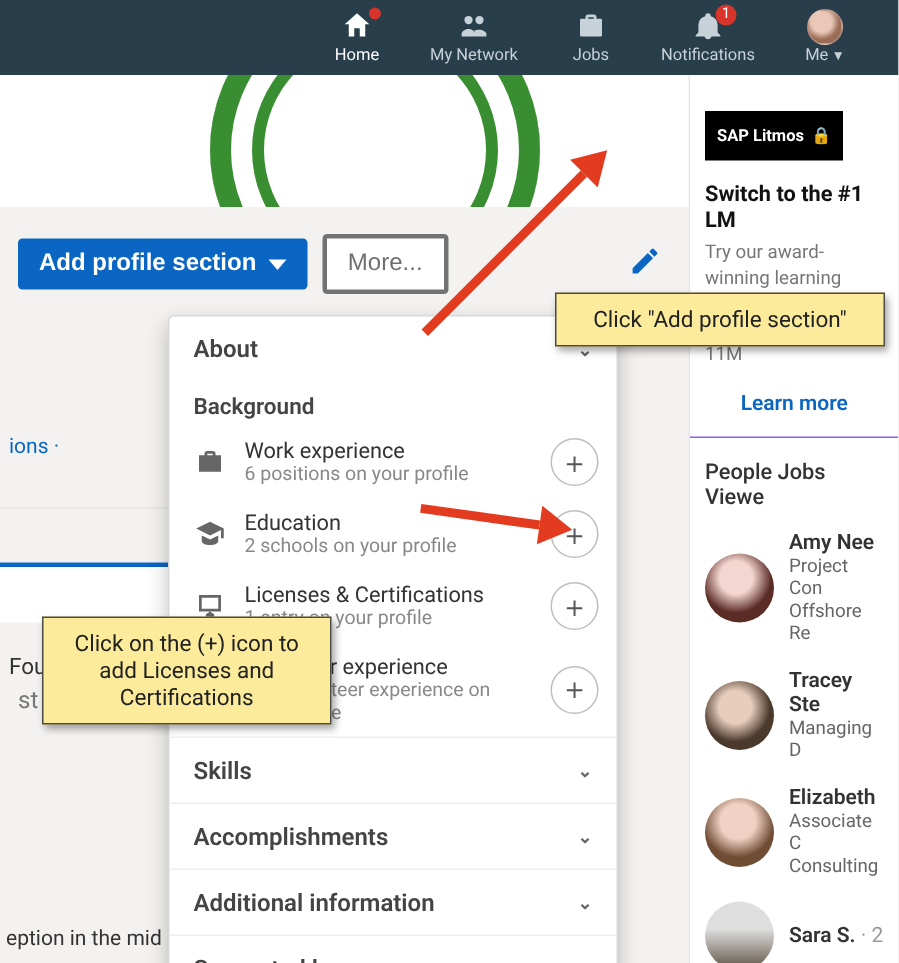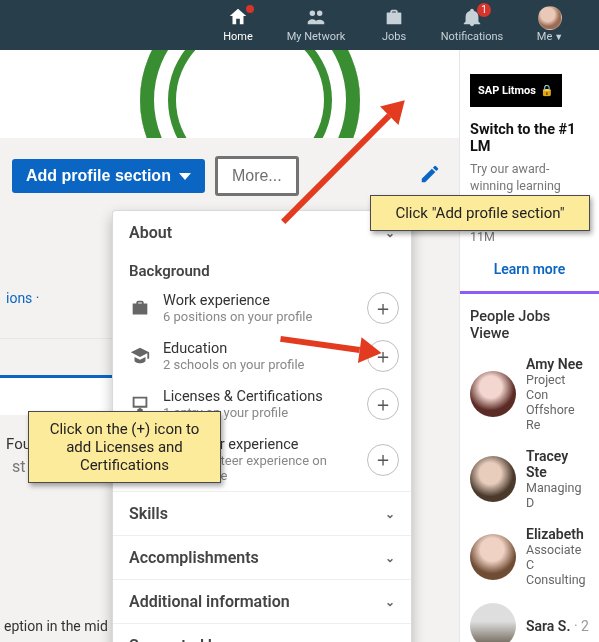--- a/index.html
+++ b/index.html
@@ -69,21 +69,21 @@
 
   
   .arrow { position:absolute; z-index:25; }
   .arrow1 { left:258px; top:148px; transform: rotate(-45deg); }
   .arrow2 { left:280px; top:333px; transform: rotate(8deg); }
   .arrow-body { display:flex; align-items:center; }
   .arrow-line { height:6px; background:#e23b1f; }
   .arrow-head { width:0; height:0; border-top:13px solid transparent; border-bottom:13px solid transparent; border-left:22px solid #e23b1f; }
 
   
-  .promo { padding:10px 10px 14px 10px; border-bottom:3px solid #8b5cf6; }
+  .promo { padding:10px 10px 14px 10px; border-bottom:1px solid #8b5cf6; }
   .promo-logo { background:#000; color:#fff; font-size:11px; font-weight:700; padding:10px 8px; display:inline-block; margin-top:14px; }
   .promo-lock { color:#f0a500; font-size:11px; margin-left:2px; }
   .promo-title { font-size:14.5px; font-weight:700; color:#111; margin-top:14px; }
   .promo-desc { font-size:12.5px; color:#777; margin-top:6px; line-height:1.35; }
   .promo-link { color:#0a66c2; font-size:14px; font-weight:600; margin-top:16px; text-align:center; display:block; }
   .rrail-head { font-size:14.5px; color:#333; padding:14px 10px 6px; font-weight:500; }
   .person { display:flex; align-items:center; gap:10px; padding:8px 10px; }
   .p-avatar { width:46px; height:46px; border-radius:50%; flex:0 0 46px; }
   .p-name { font-size:14px; color:#333; font-weight:600; }
   .p-sub { font-size:12.5px; color:#666; }

